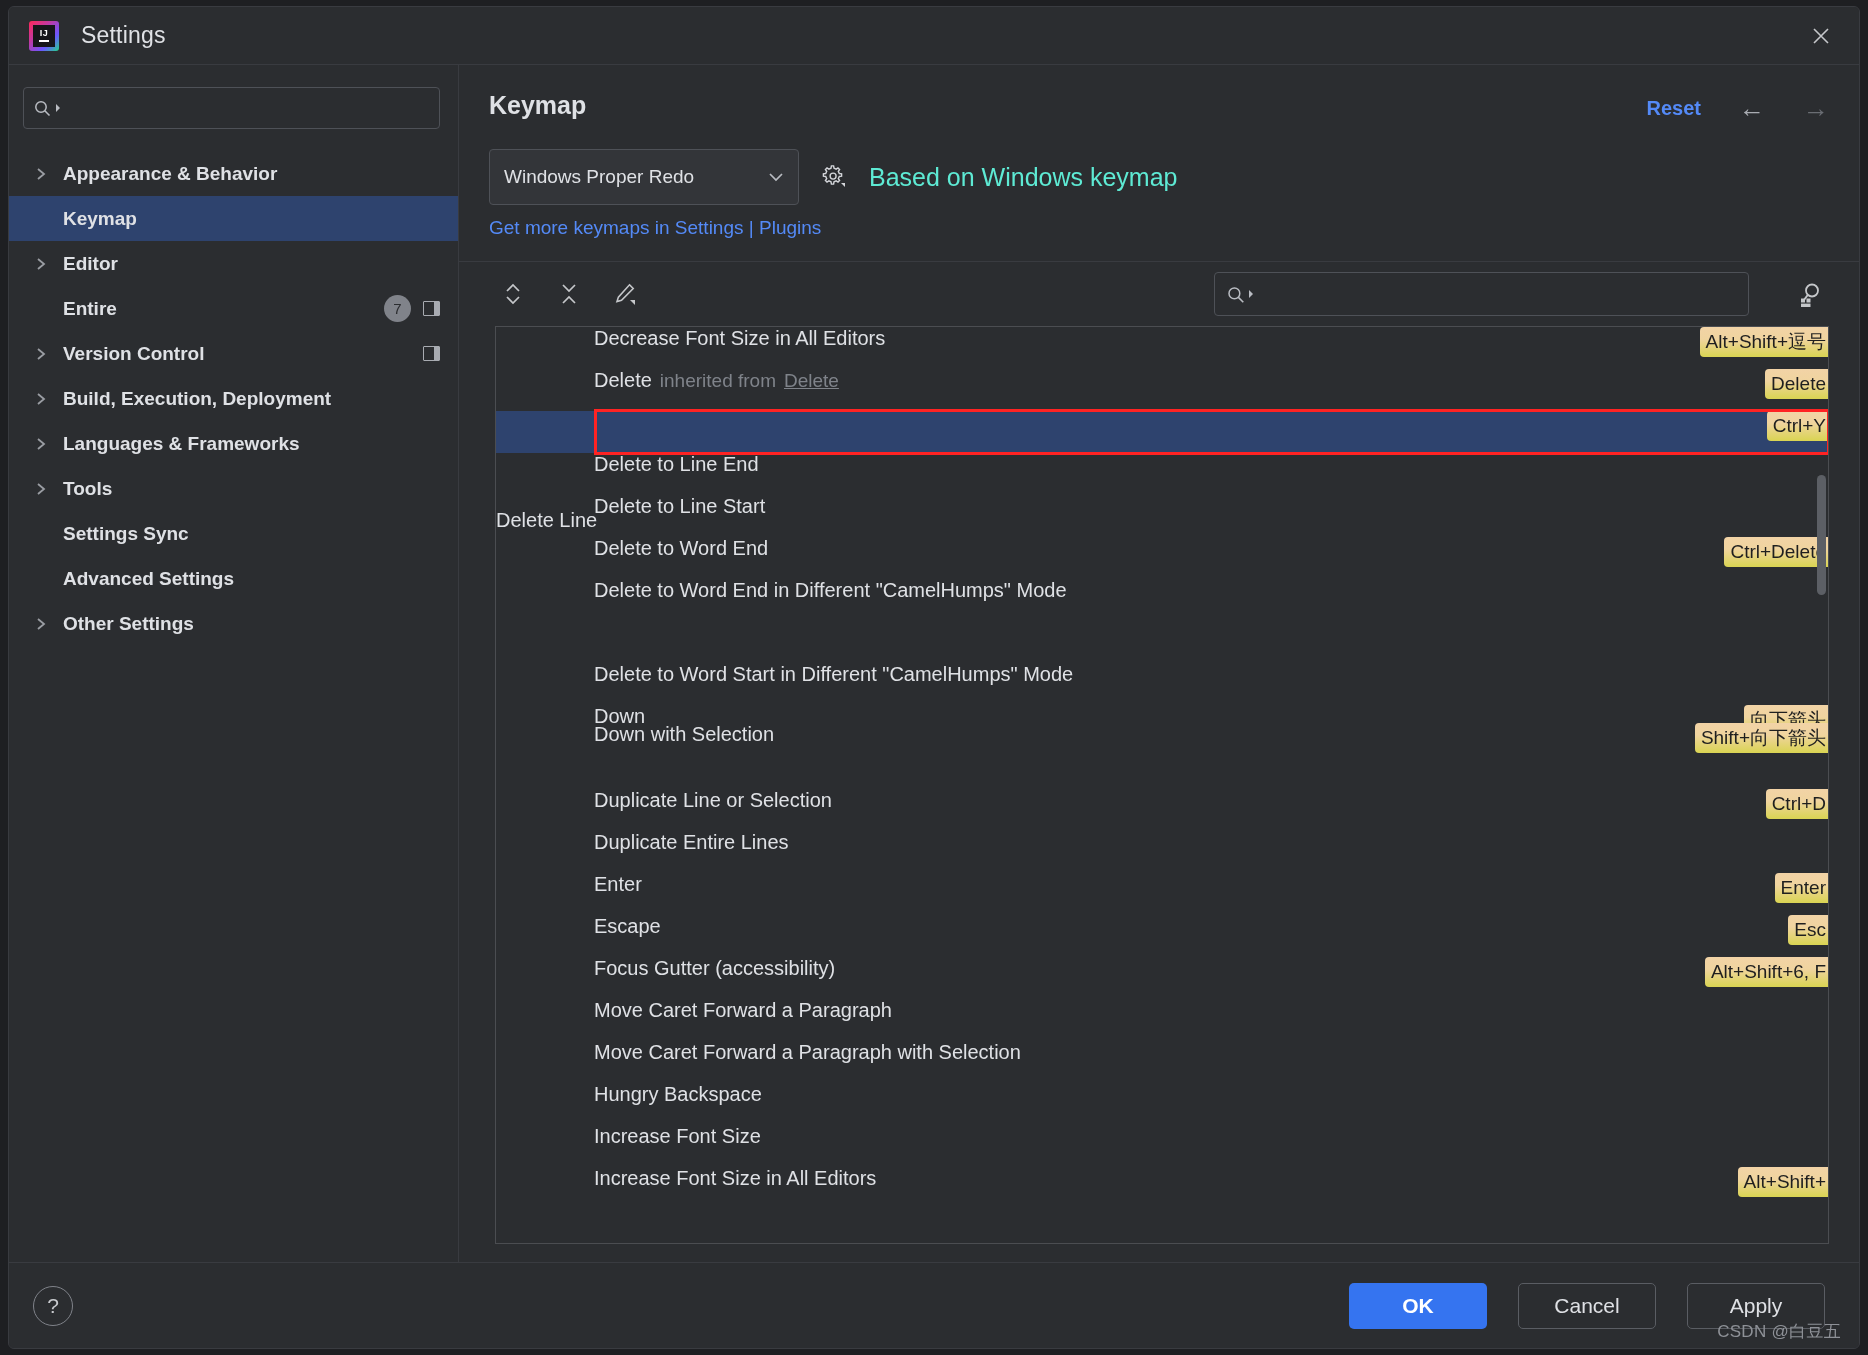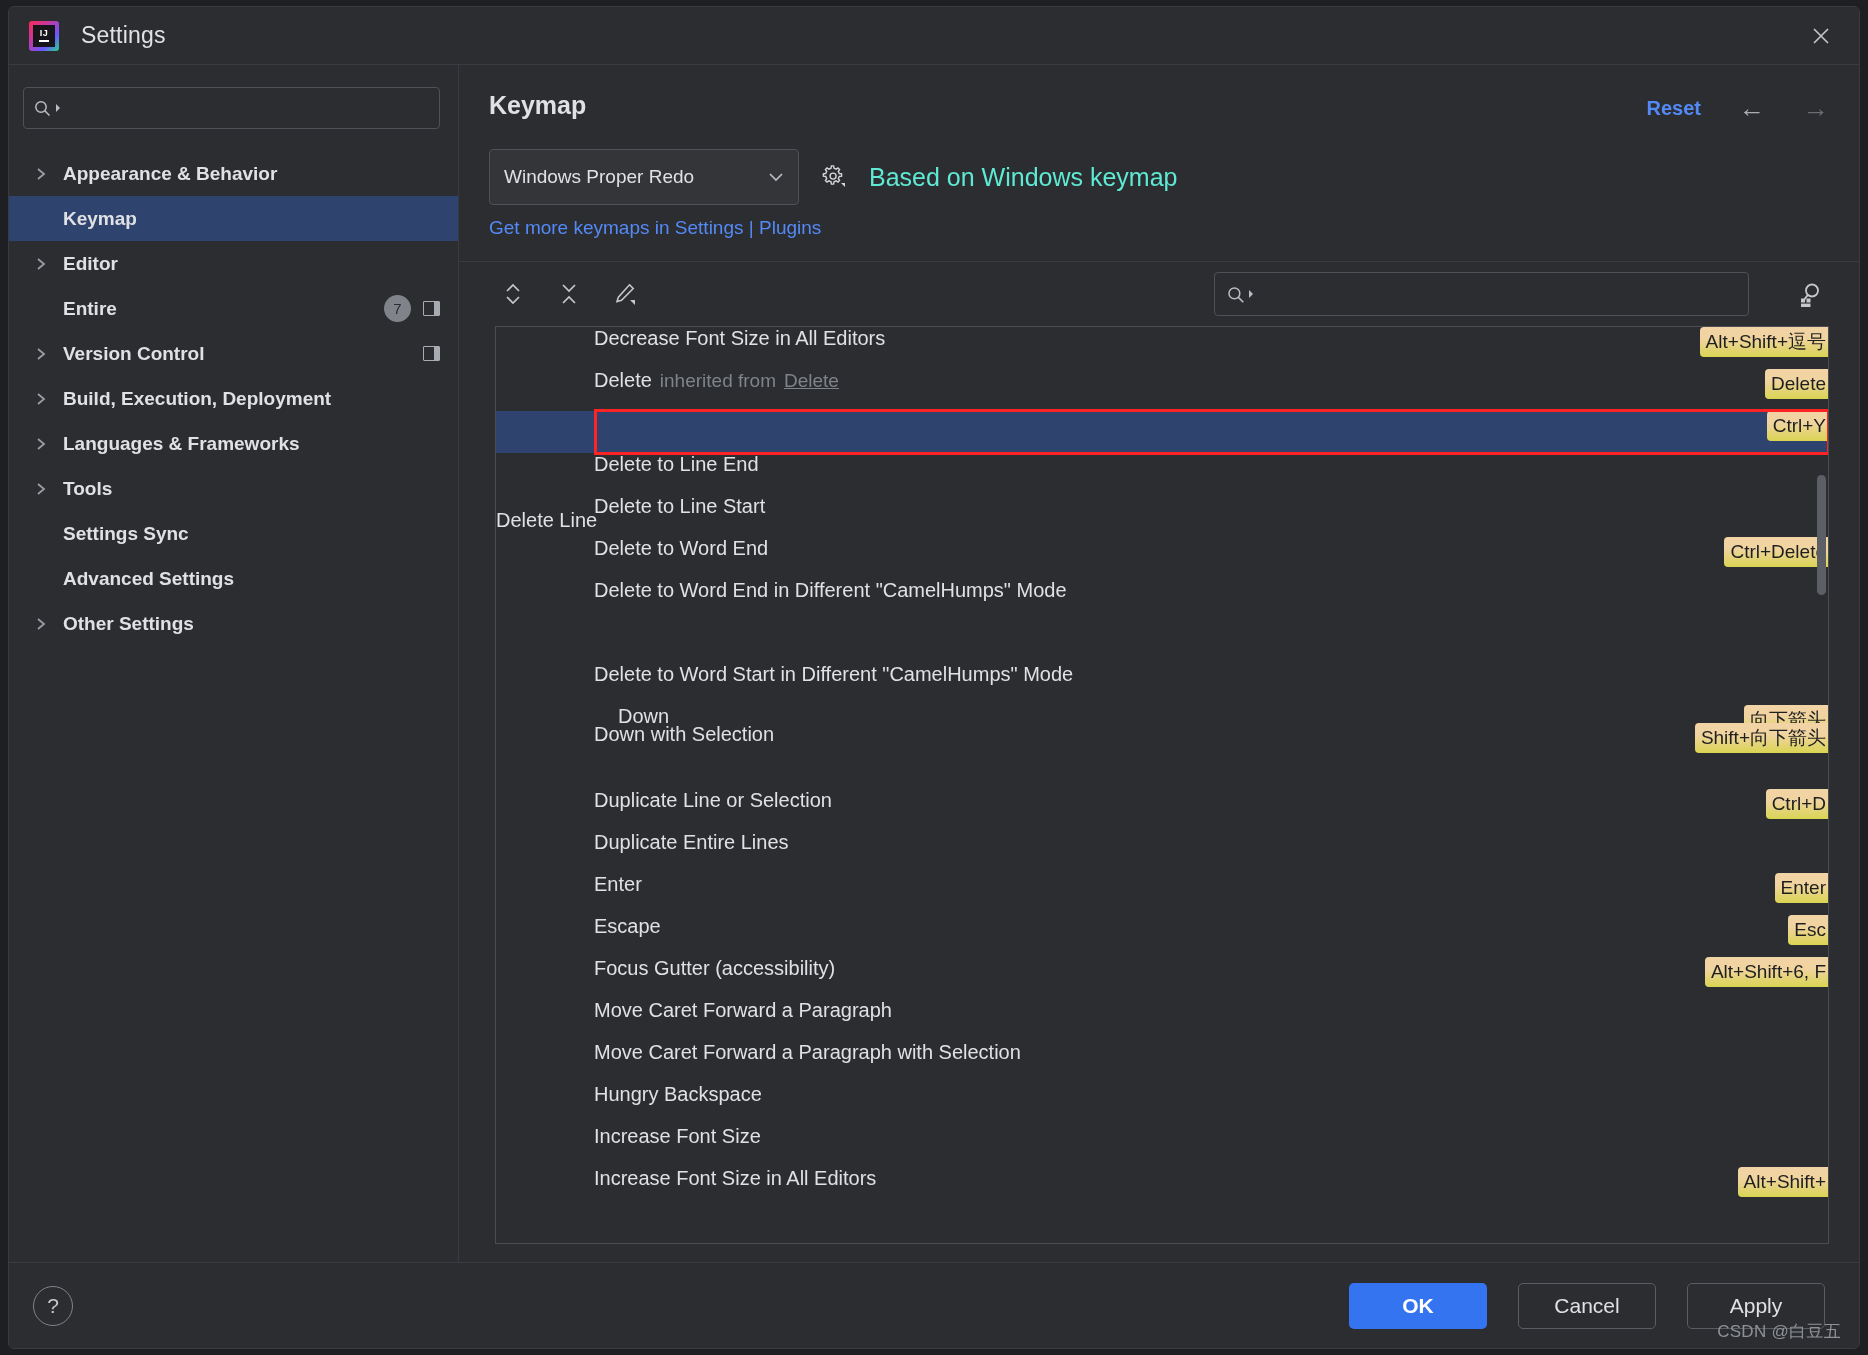--- a/index.html
+++ b/index.html
@@ -491,21 +491,21 @@
               <div class="rlabel">
                 <span>Delete to Word End in Different "CamelHumps" Mode</span>
               </div>
             </div>
             <div class="row" style="top: 336px; position: absolute; left: 0px; right: 0px;">
               <div class="gutter"></div>
               <div class="rlabel">
                 <span>Delete to Word Start in Different "CamelHumps" Mode</span>
               </div>
             </div>
-            <div class="row" style="top: 378px; position: absolute; left: 0px; right: 0px; gap: 24px;">
+            <div class="row" style="top: 378px; position: absolute; left: 0px; right: 0px;">
               <div class="gutter"></div>
               <div class="rlabel">
                 <span>Down</span>
               </div>
               <div class="shortcut">向下箭头</div>
             </div>
             <div class="row" style="top: 396px; position: absolute; left: 0px; right: 0px;">
               <div class="gutter"></div>
               <div class="rlabel">
                 <span>Down with Selection</span>

